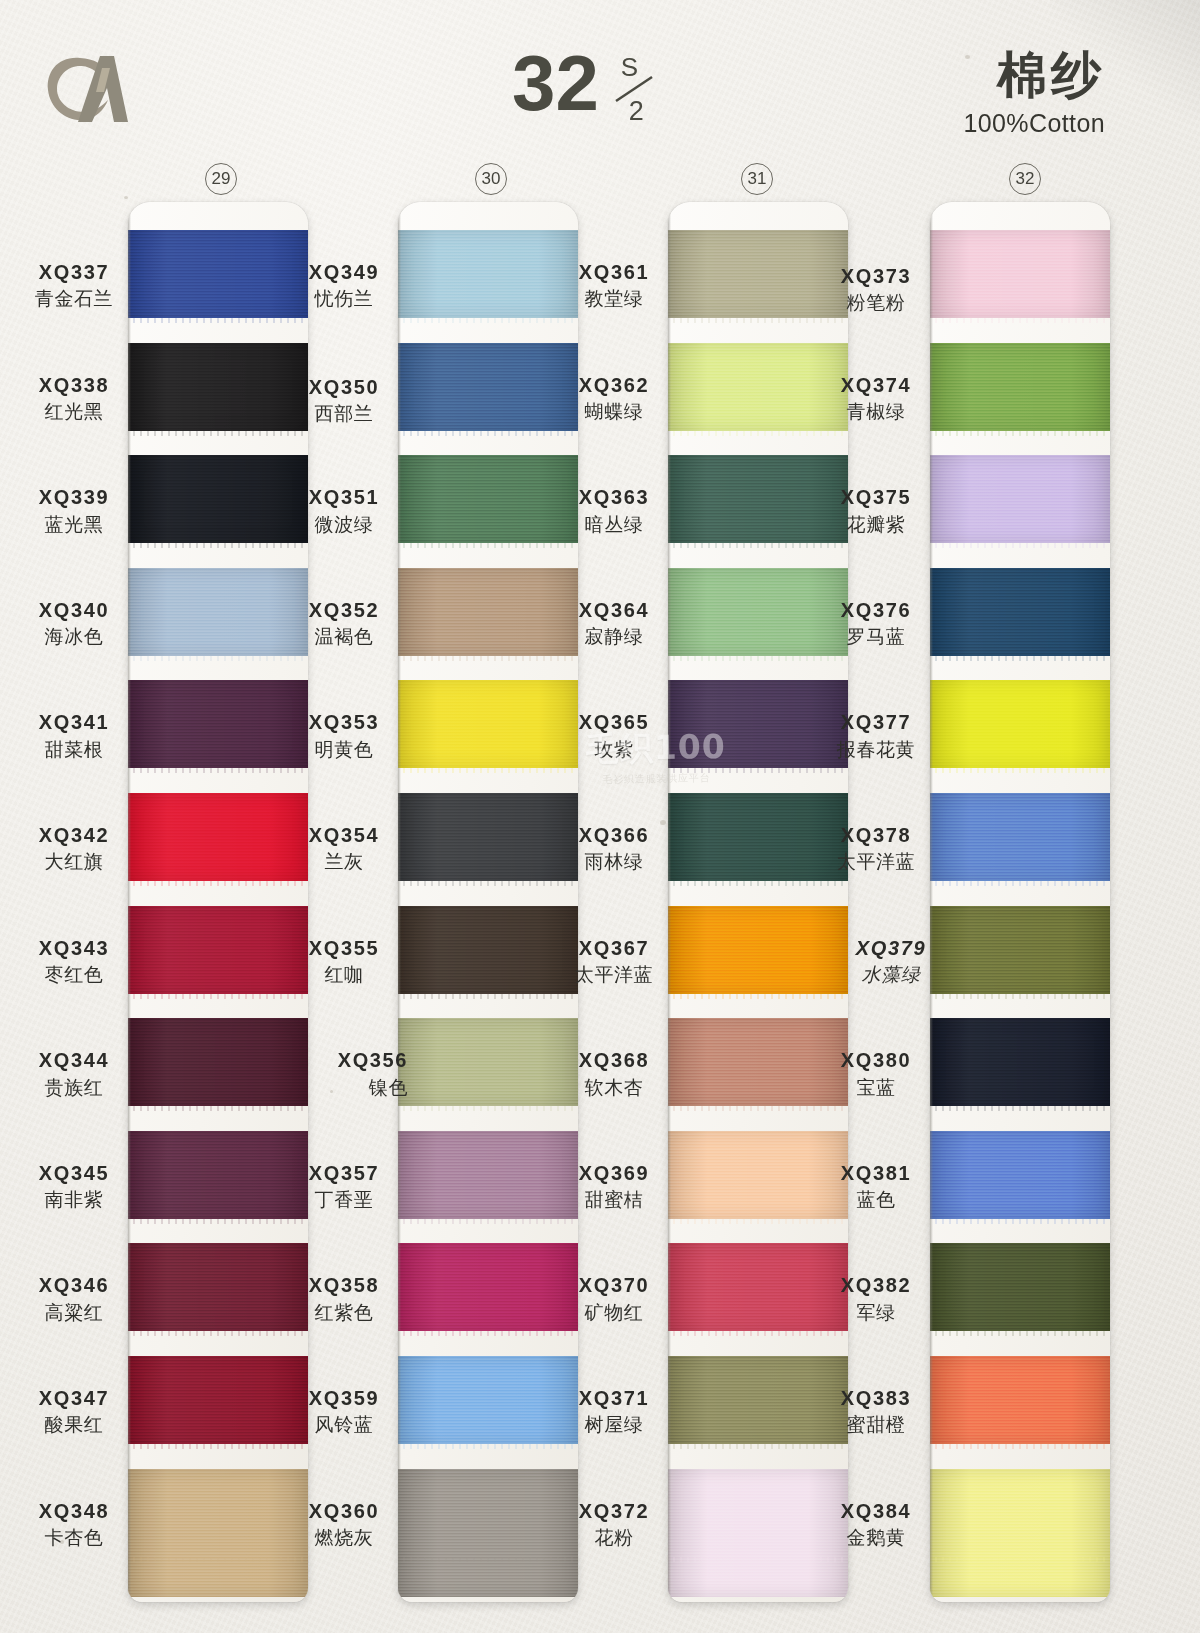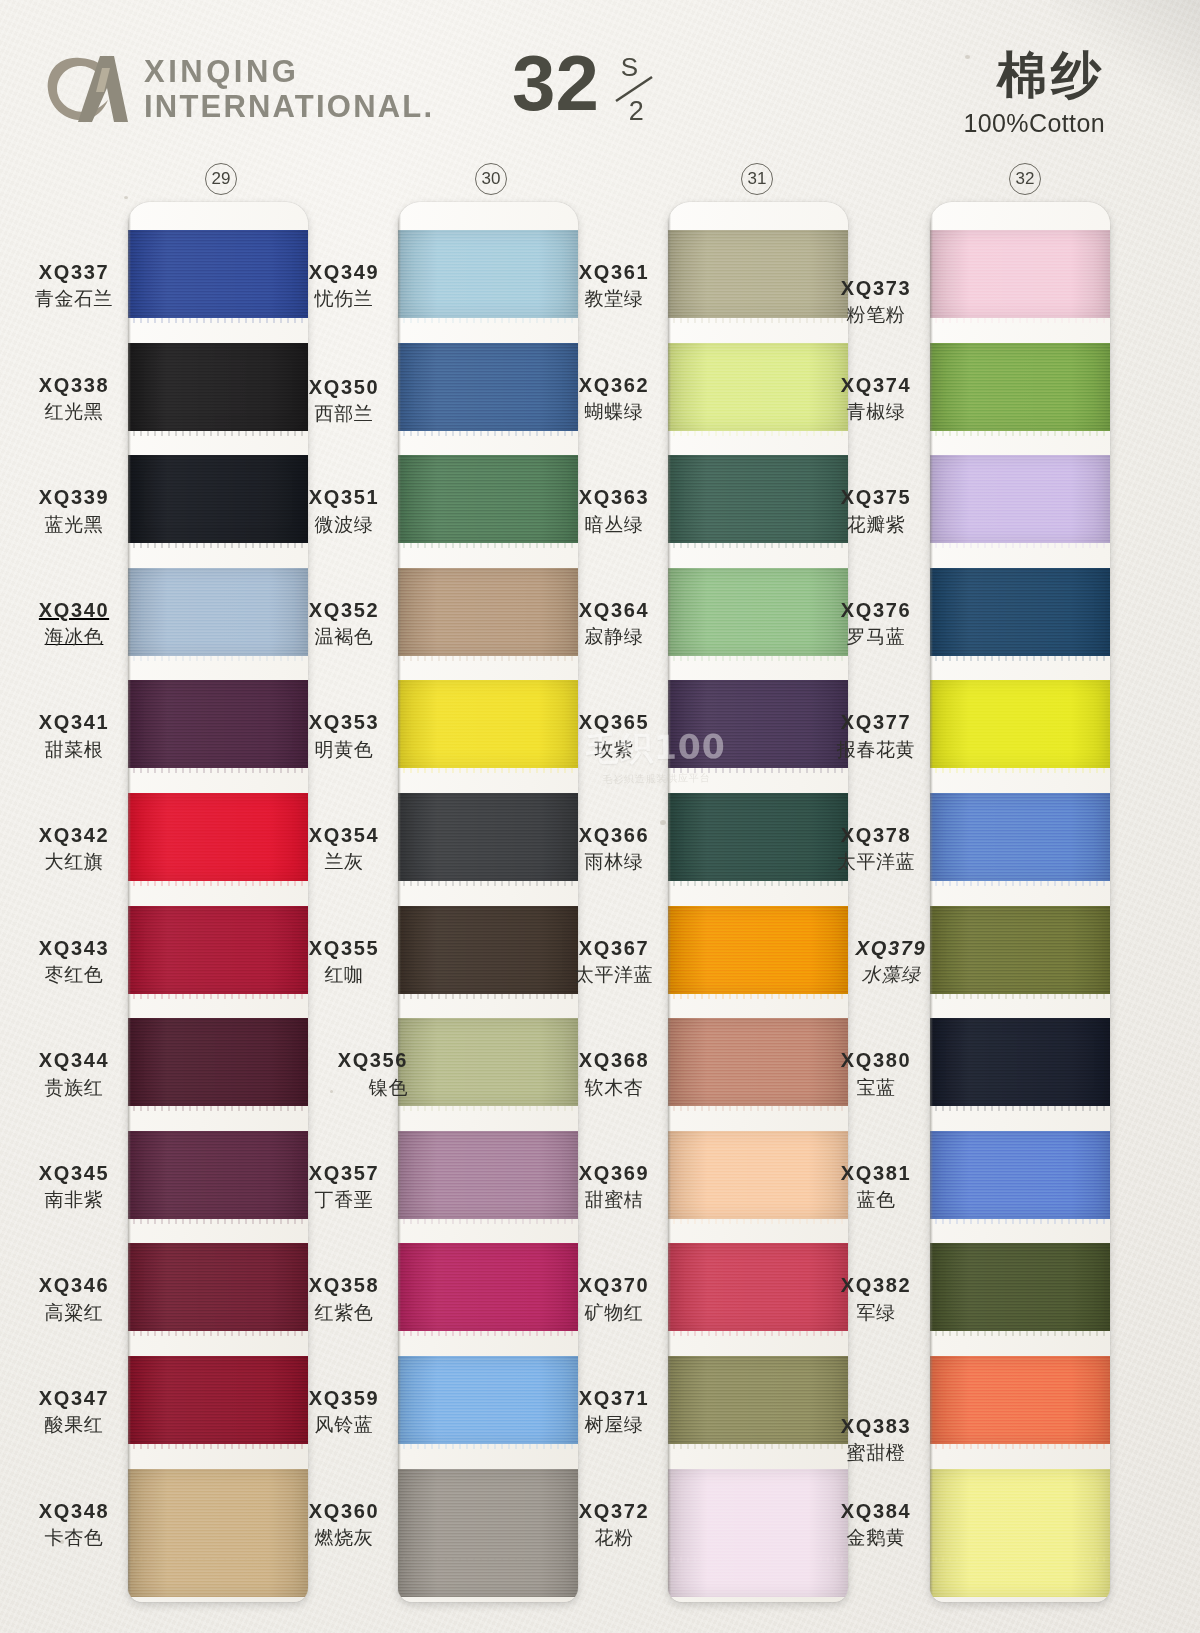--- a/index.html
+++ b/index.html
@@ -143,24 +143,20 @@
 <div class="header">
 
   <div class="logo">
     <svg class="logo-mark" viewBox="0 0 86 74">
       <path d="M36 6 C14 4, 2 20, 4 38 C6 56, 22 70, 40 68 C52 66, 60 58, 64 48
                C58 54, 50 60, 40 60 C24 60, 13 49, 13 37 C13 24, 24 13, 38 14
                C48 15, 55 21, 58 28 L66 22 C60 12, 50 7, 36 6 Z" fill="#9e9687"></path>
       <path d="M56 4 L70 4 L84 70 L70 70 L63 36 L48 70 L34 70 Z" fill="#8f8a7c"></path>
       <path d="M58 16 L66 16 L60 40 L52 40 Z" fill="#b6ae9b"></path>
     </svg>
-    <div class="logo-text">
-      <div class="logo-line1">XINQING</div>
-      <div class="logo-line2">INTERNATIONAL.</div>
-    </div>
   </div>
 
   <div class="count-block">
     <div class="count-main">32</div>
     <div class="count-frac">
       <div class="count-s">S</div>
       <svg class="count-slash" viewBox="0 0 42 30">
         <line x1="3" y1="27" x2="39" y2="3" stroke="#4b4b42" stroke-width="2.4"></line>
       </svg>
       <div class="count-2">2</div>
@@ -303,21 +299,21 @@
       <div class="name">青金石兰</div>
     </div>
     <div class="label" style="left: 10px; top: 372.6px;">
       <div class="code">XQ338</div>
       <div class="name">红光黑</div>
     </div>
     <div class="label" style="left: 10px; top: 485.2px;">
       <div class="code">XQ339</div>
       <div class="name">蓝光黑</div>
     </div>
-    <div class="label" style="left: 10px; top: 597.8px; text-decoration: underline;">
+    <div class="label" style="left: 10px; top: 597.8px;">
       <div class="code">XQ340</div>
       <div class="name">海冰色</div>
     </div>
     <div class="label" style="left: 10px; top: 710.4px;">
       <div class="code">XQ341</div>
       <div class="name">甜菜根</div>
     </div>
     <div class="label" style="left: 10px; top: 823px;">
       <div class="code">XQ342</div>
       <div class="name">大红旗</div>
@@ -435,21 +431,21 @@
       <div class="name">矿物红</div>
     </div>
     <div class="label" style="left: 550px; top: 1386px;">
       <div class="code">XQ371</div>
       <div class="name">树屋绿</div>
     </div>
     <div class="label" style="left: 550px; top: 1498.6px;">
       <div class="code">XQ372</div>
       <div class="name">花粉</div>
     </div>
-    <div class="label" style="left: 812px; top: 276px;">
+    <div class="label" style="left: 812px; top: 264px;">
       <div class="code">XQ373</div>
       <div class="name">粉笔粉</div>
     </div>
     <div class="label" style="left: 812px; top: 372.6px;">
       <div class="code">XQ374</div>
       <div class="name">青椒绿</div>
     </div>
     <div class="label" style="left: 812px; top: 485.2px;">
       <div class="code">XQ375</div>
       <div class="name">花瓣紫</div>
@@ -475,21 +471,21 @@
       <div class="name">宝蓝</div>
     </div>
     <div class="label" style="left: 812px; top: 1160.8px;">
       <div class="code">XQ381</div>
       <div class="name">蓝色</div>
     </div>
     <div class="label" style="left: 812px; top: 1273.4px;">
       <div class="code">XQ382</div>
       <div class="name">军绿</div>
     </div>
-    <div class="label" style="left: 812px; top: 1386px; margin-top: 28px;">
+    <div class="label" style="left: 812px; top: 1386px;">
       <div class="code">XQ383</div>
       <div class="name">蜜甜橙</div>
     </div>
     <div class="label" style="left: 812px; top: 1498.6px;">
       <div class="code">XQ384</div>
       <div class="name">金鹅黄</div>
     </div>
   </div>
 
 <div class="watermark">

